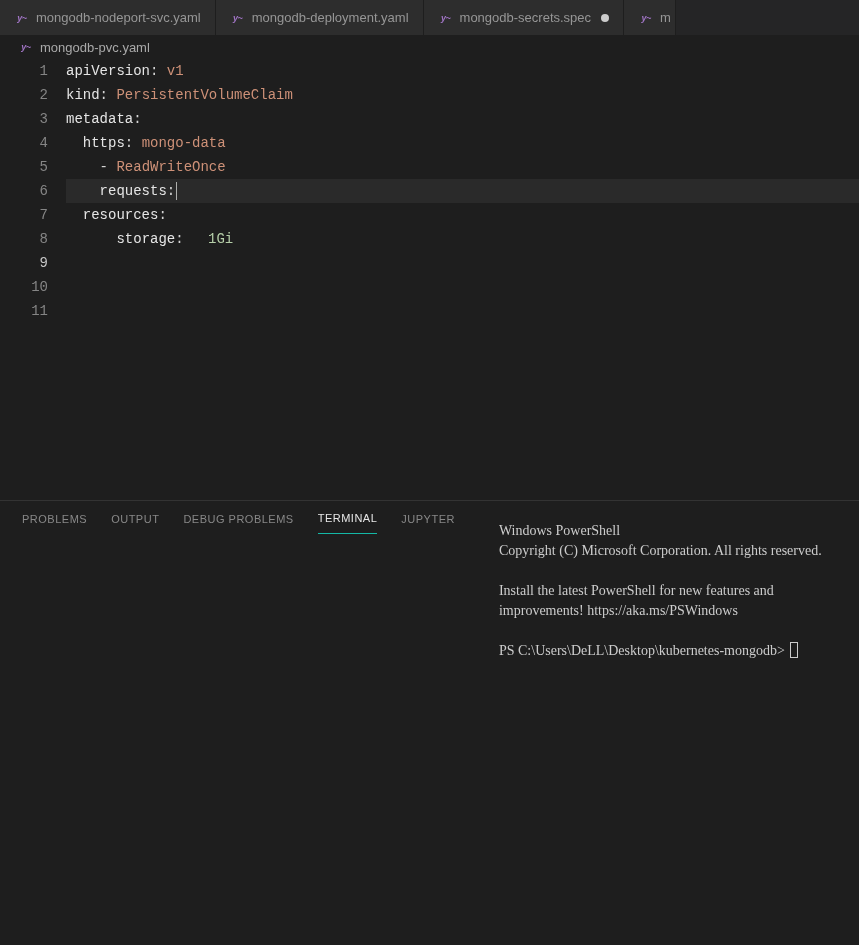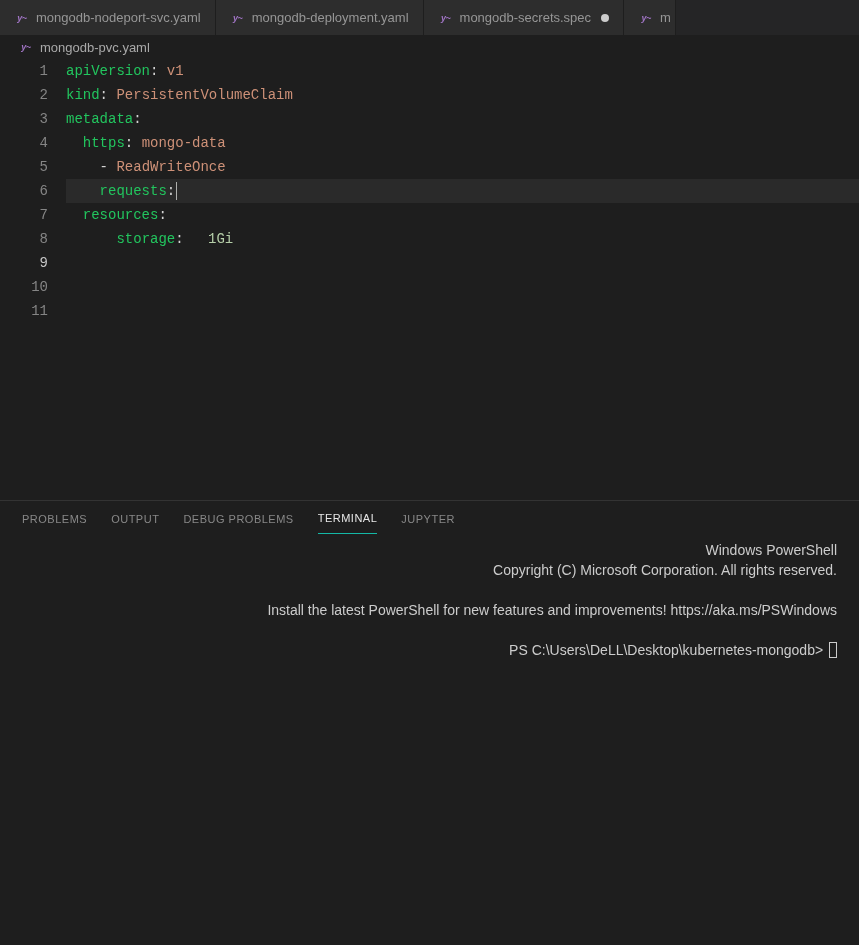--- a/index.html
+++ b/index.html
@@ -67,41 +67,39 @@
     color:#858585;
     padding: 0 18px 0 0;
     user-select:none;
     width:66px;
   }
   .gutter div { height:24px; }
   .gutter .active { color:#c6c6c6; }
   .code { flex:1; }
   .code .line { height:24px; white-space:pre; }
   .code .line.active { background:#2a2a2a; }
-  .tok-key { color:#22c55e; }
+  .tok-key { color:#e5e5e5; }
   .tok-colon { color:#d4d4d4; }
   .tok-str { color:#ce9178; }
   .tok-num { color:#b5cea8;margin-left:16px; }
   .tok-dash { color:#d4d4d4; }
   .cursor {
     display:inline-block;
     width:1px; height:18px;
     background:#aeafad;
     vertical-align:middle;
     margin-left:1px;
   }
   .spacer { flex:1; background:#1e1e1e; min-height:0; }
   .panel {
     border-top:1px solid #333333;
     display:flex;
-    flex-direction:column;
     height:445px;
     flex-shrink:0;
     background:#1e1e1e;
-    text-align:right;
   }
   .panel-tabs {
     display:flex;
     gap:24px;
     padding:0 22px;
     height:35px;
     align-items:center;
     font-size:11px;
     letter-spacing:0.5px;
     flex-shrink:0;
@@ -109,26 +107,27 @@
   .panel-tab {
     color:#888888;
     cursor:pointer;
     padding:9px 0;
   }
   .panel-tab.active {
     color:#e7e7e7;
     border-bottom:1px solid #14b8a6;
   }
   .terminal {
-    font-family: Liberation Sans, sans-serif;
+    font-family: Liberation Serif, serif;
     font-size:14px;
     line-height:20px;
     color:#cccccc;
     padding:4px 22px;
     white-space:pre-wrap;
+    margin-top:16px;
   }
   .term-cursor {
     display:inline-block;
     width:8px; height:16px;
     border:1px solid #cccccc;
     vertical-align:text-bottom;
     margin-left:2px;
   }
 </style>
 </head>

